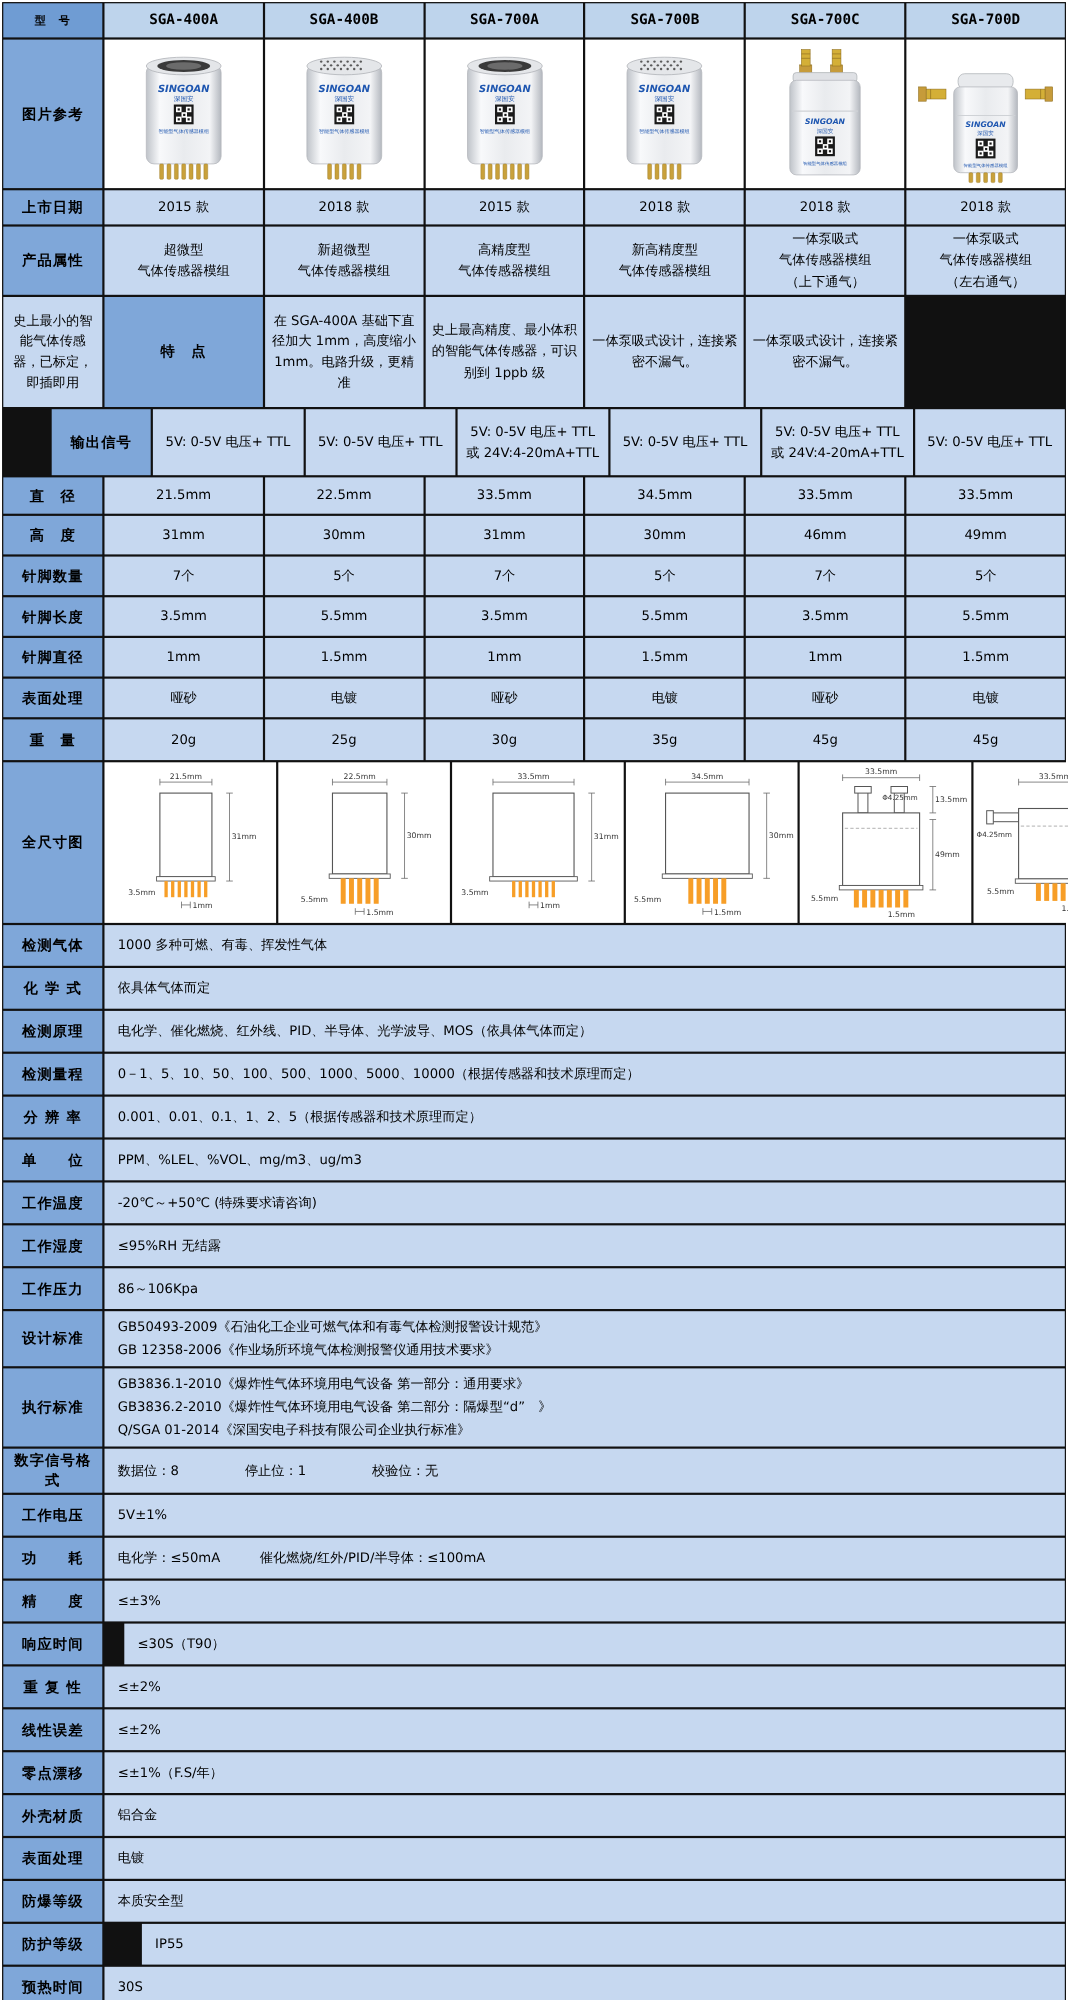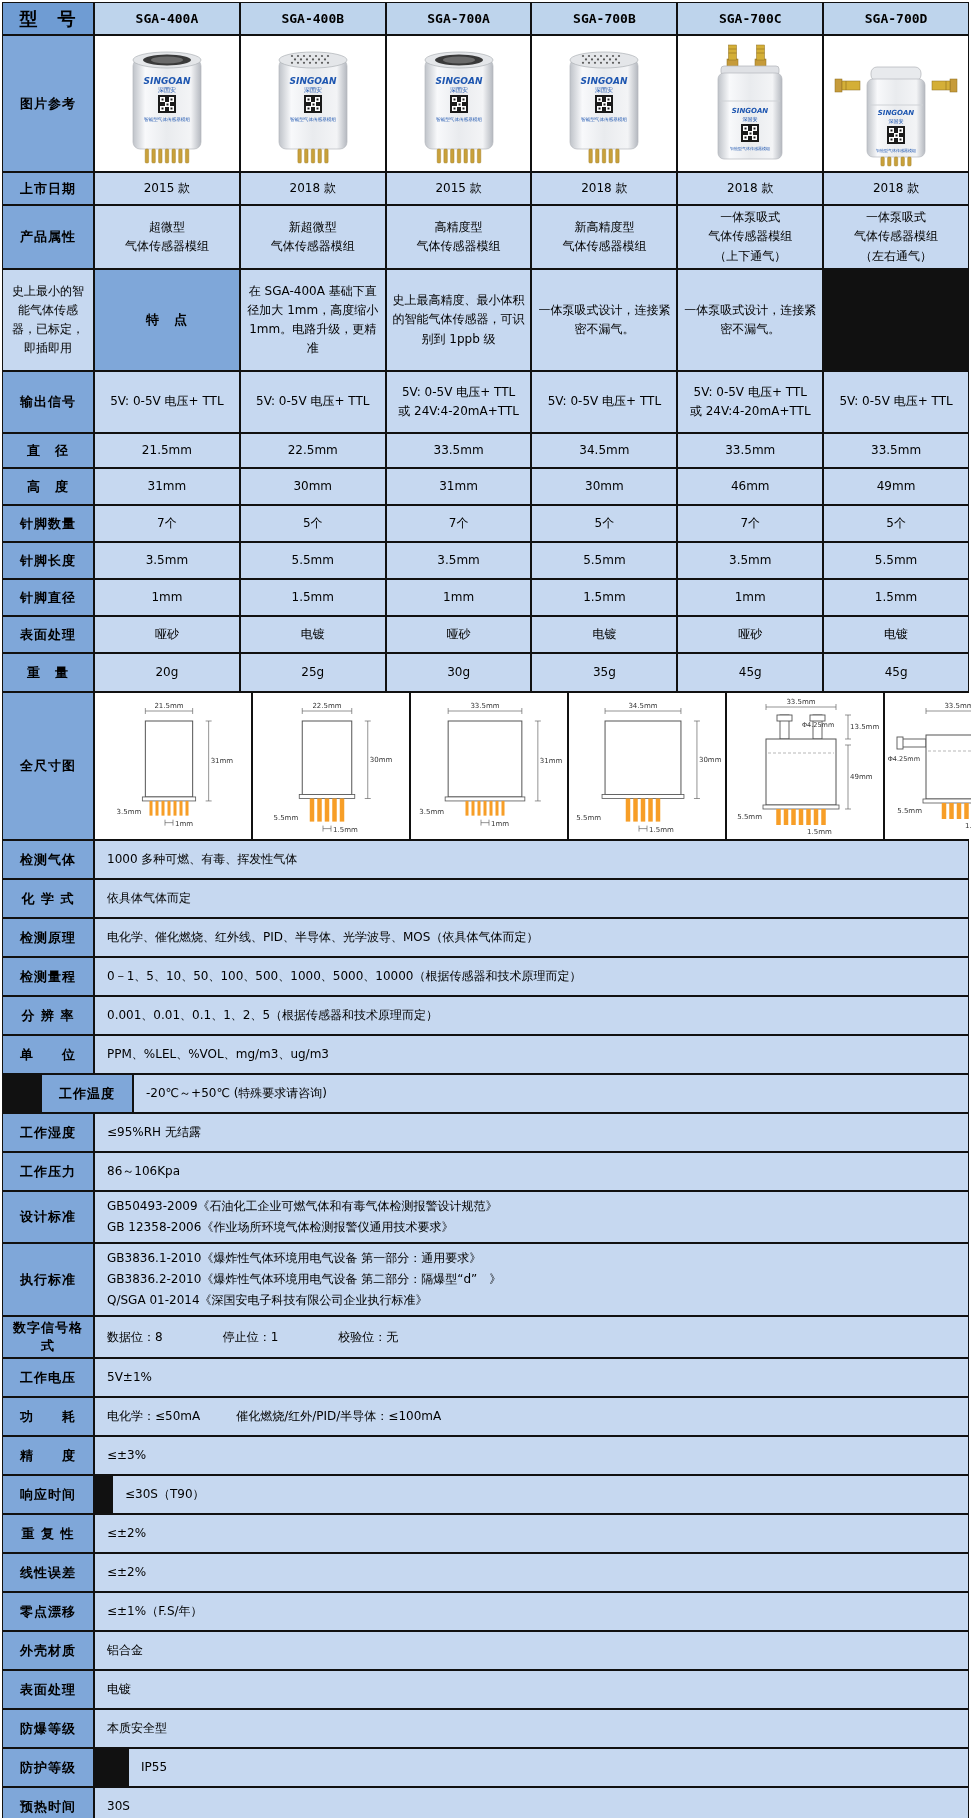--- a/index.html
+++ b/index.html
@@ -5,21 +5,21 @@
   html,body{margin:0;padding:0;background:#fff;}
   body{width:971px;font-family:"DejaVu Sans",sans-serif;color:#000;}
   .sheet{width:965px;margin:2px auto;display:flex;flex-direction:column;gap:2px;
          background:#111;border:1px solid #111;}
   .dyn{display:contents;}
   .row{display:grid;grid-template-columns:90px repeat(6,1fr);gap:2px;background:#111;}
   .row.full{grid-template-columns:90px 1fr;}
   .cell{display:flex;align-items:center;justify-content:center;text-align:center;
         background:#C6D8F0;padding:2px 4px;box-sizing:border-box;}
   .label-cell{background:#7FA7D9;font-weight:bold;font-size:13px;letter-spacing:1px;}
-  .corner{background:#6F9CD3;font-size:18px;}
+  .corner{background:#6F9CD3;font-size:10px;}
   .model-cell{background:#BED4EC;font-weight:bold;font-size:13px;
               font-family:"DejaVu Sans Mono",monospace;}
   .value-cell{font-size:12px;line-height:1.6;white-space:pre-line;}
   .photo-cell,.draw-cell{background:#fff;padding:2px;}
   .full-value{justify-content:flex-start;text-align:left;padding:4px 12px;
               font-size:12px;line-height:1.75;white-space:pre-line;}
   svg text{font-family:"DejaVu Sans",sans-serif;}
 </style>
 </head>
 <body>
@@ -327,21 +327,21 @@
         <div class="cell value-cell">一体泵吸式
 气体传感器模组
 （左右通气）</div>
       </div><div class="row" style="min-height: 100px;">
         <div class="cell value-cell">史上最小的智能气体传感器，已标定，即插即用</div>
         <div class="cell label-cell">特　点</div>
         <div class="cell value-cell">在 SGA-400A 基础下直径加大 1mm，高度缩小 1mm。电路升级，更精准</div>
         <div class="cell value-cell">史上最高精度、最小体积的智能气体传感器，可识别到 1ppb 级</div>
         <div class="cell value-cell">一体泵吸式设计，连接紧密不漏气。</div>
         <div class="cell value-cell">一体泵吸式设计，连接紧密不漏气。</div>
-      </div><div class="row" style="min-height: 60px;">
+      </div><div class="row" style="min-height: 60px; padding-left: 44px;">
         <div class="cell label-cell">输出信号</div>
         <div class="cell value-cell">5V: 0-5V 电压+ TTL</div>
         <div class="cell value-cell">5V: 0-5V 电压+ TTL</div>
         <div class="cell value-cell">5V: 0-5V 电压+ TTL
 或 24V:4-20mA+TTL</div>
         <div class="cell value-cell">5V: 0-5V 电压+ TTL</div>
         <div class="cell value-cell">5V: 0-5V 电压+ TTL
 或 24V:4-20mA+TTL</div>
         <div class="cell value-cell">5V: 0-5V 电压+ TTL</div>
       </div><div class="row" style="min-height: 33px;">
@@ -578,21 +578,21 @@
         <div class="cell full-value">电化学、催化燃烧、红外线、PID、半导体、光学波导、MOS（依具体气体而定）</div>
       </div><div class="row full" style="min-height: 37px;">
         <div class="cell label-cell">检测量程</div>
         <div class="cell full-value">0－1、5、10、50、100、500、1000、5000、10000（根据传感器和技术原理而定）</div>
       </div><div class="row full" style="min-height: 37px;">
         <div class="cell label-cell">分 辨 率</div>
         <div class="cell full-value">0.001、0.01、0.1、1、2、5（根据传感器和技术原理而定）</div>
       </div><div class="row full" style="min-height: 37px;">
         <div class="cell label-cell">单　　位</div>
         <div class="cell full-value">PPM、%LEL、%VOL、mg/m3、ug/m3</div>
-      </div><div class="row full" style="min-height: 37px; padding-left: 39px;">
+      </div><div class="row full" style="min-height: 37px;">
         <div class="cell label-cell">工作温度</div>
         <div class="cell full-value">-20℃～+50℃ (特殊要求请咨询)</div>
       </div><div class="row full" style="min-height: 37px;">
         <div class="cell label-cell">工作湿度</div>
         <div class="cell full-value">≤95%RH 无结露</div>
       </div><div class="row full" style="min-height: 37px;">
         <div class="cell label-cell">工作压力</div>
         <div class="cell full-value">86～106Kpa</div>
       </div><div class="row full" style="min-height: 50px; border-radius: 15px;">
         <div class="cell label-cell">设计标准</div>

